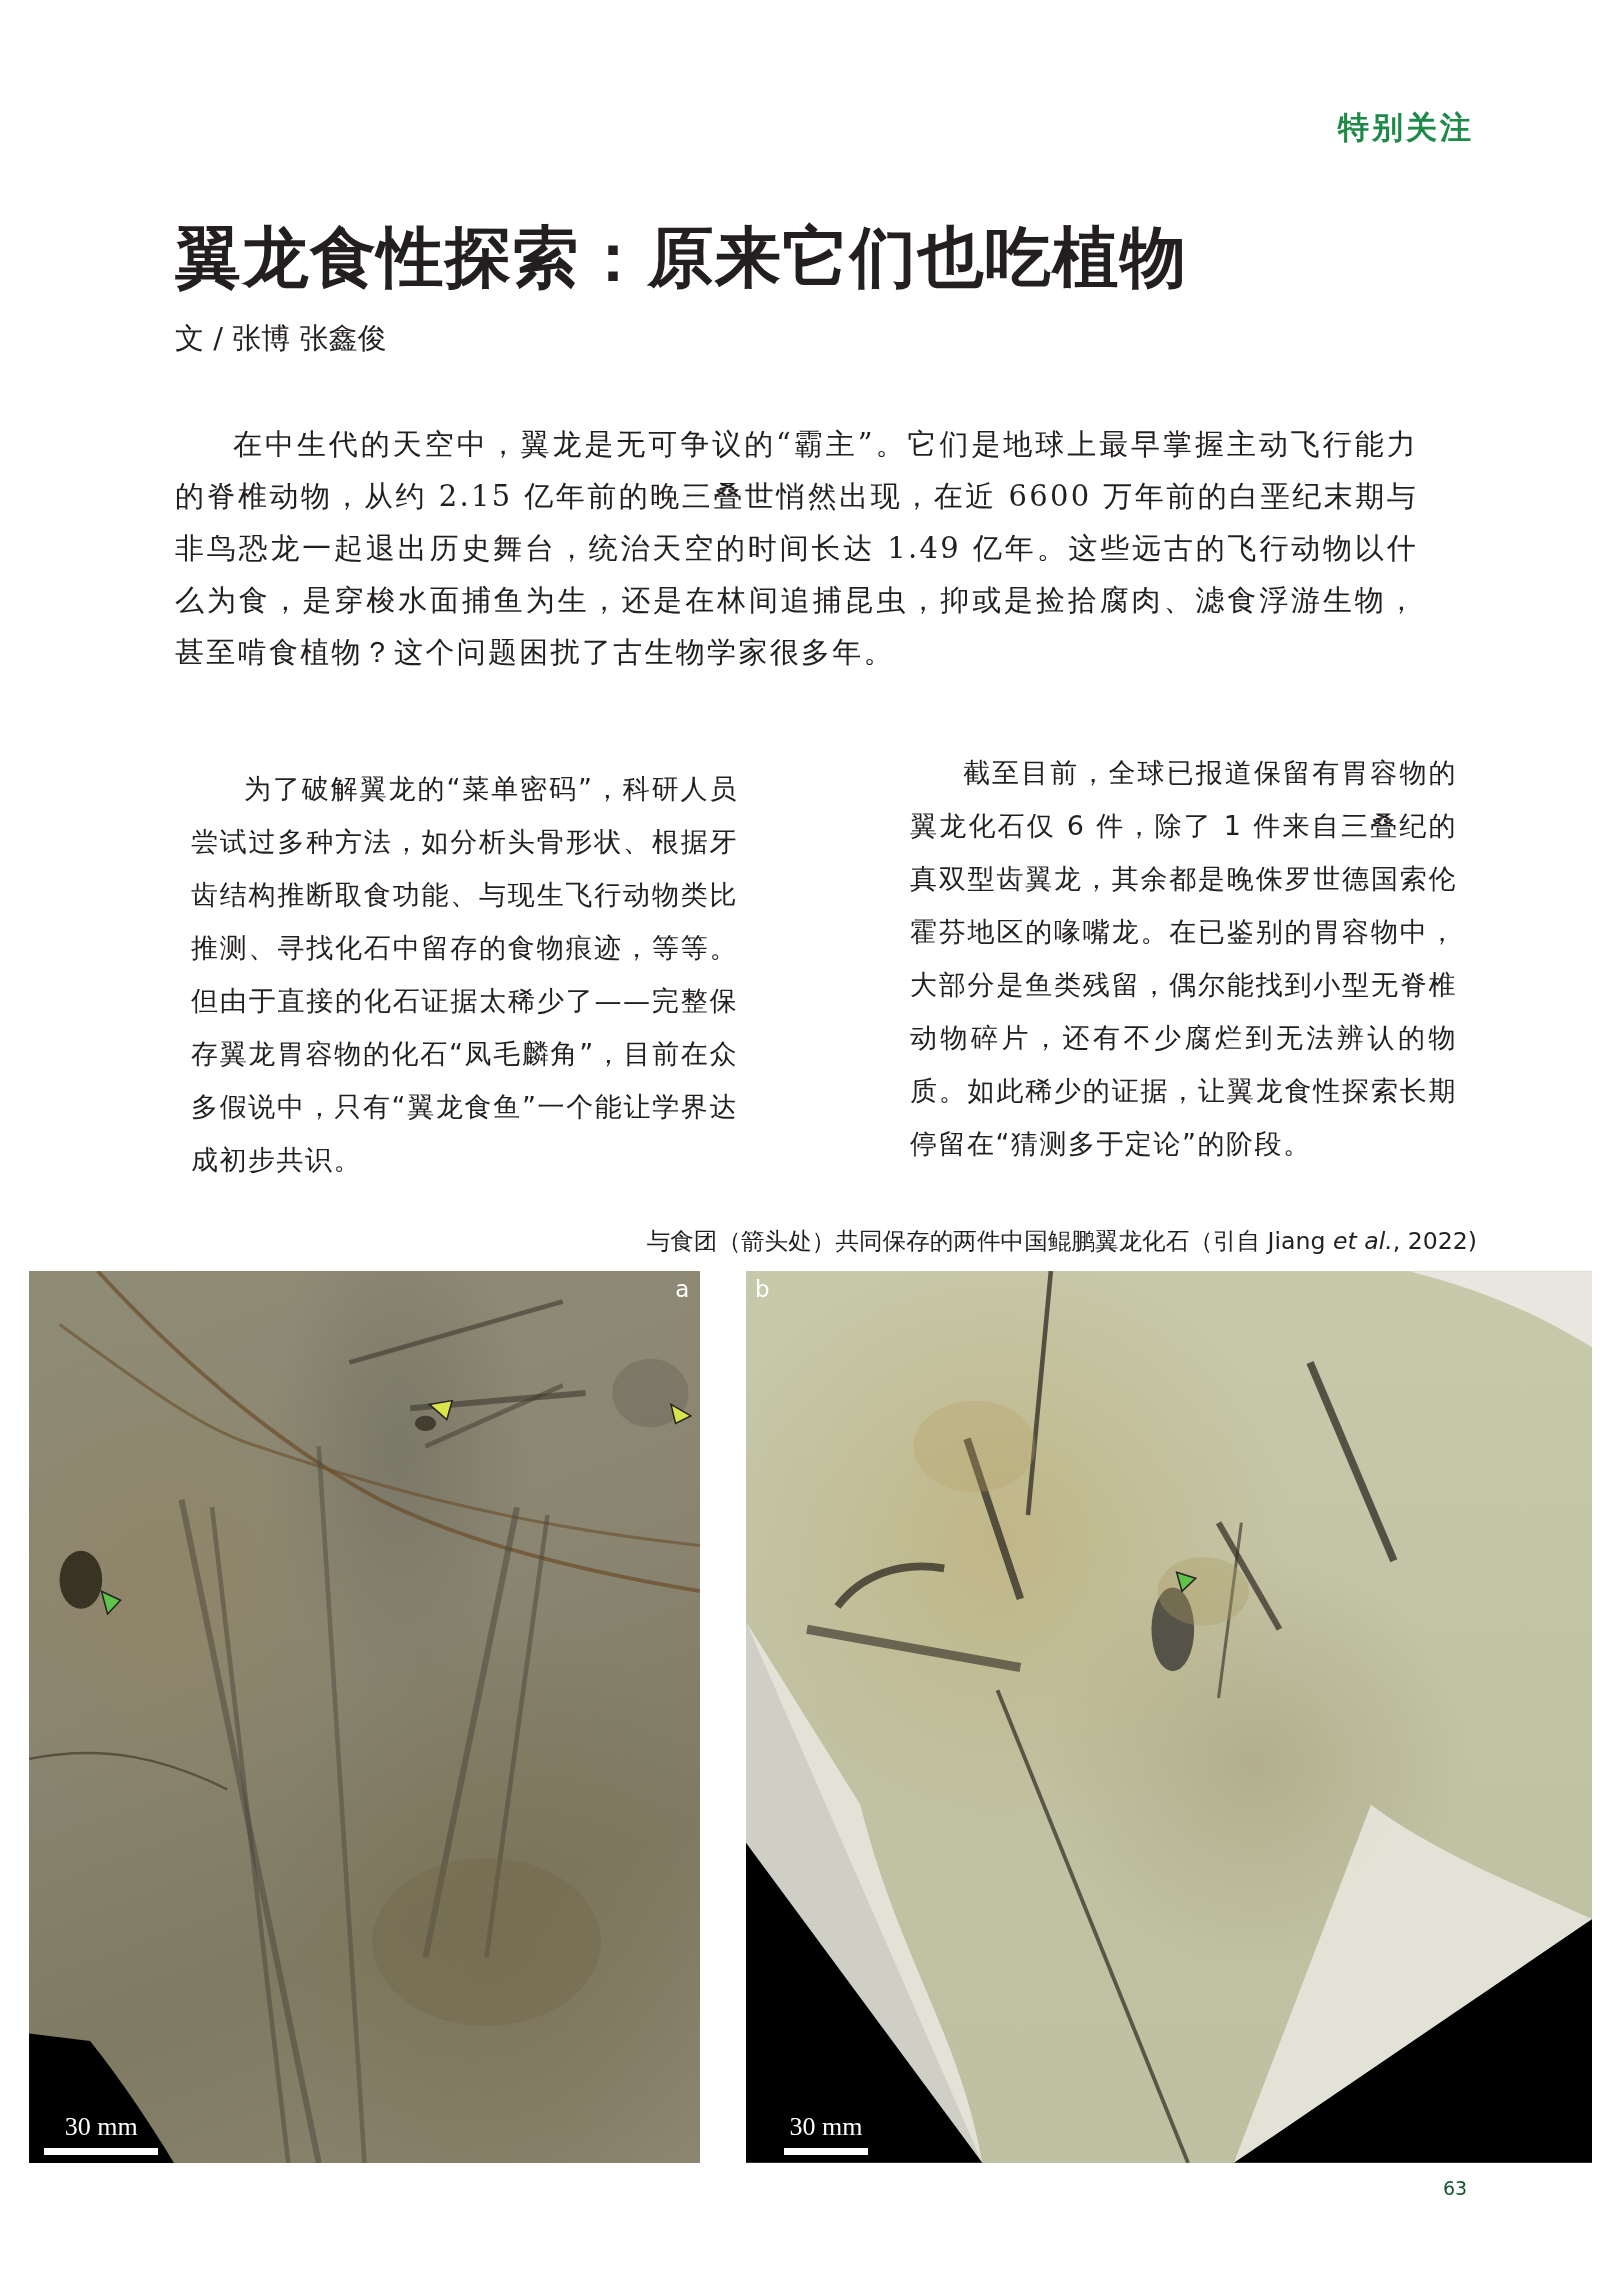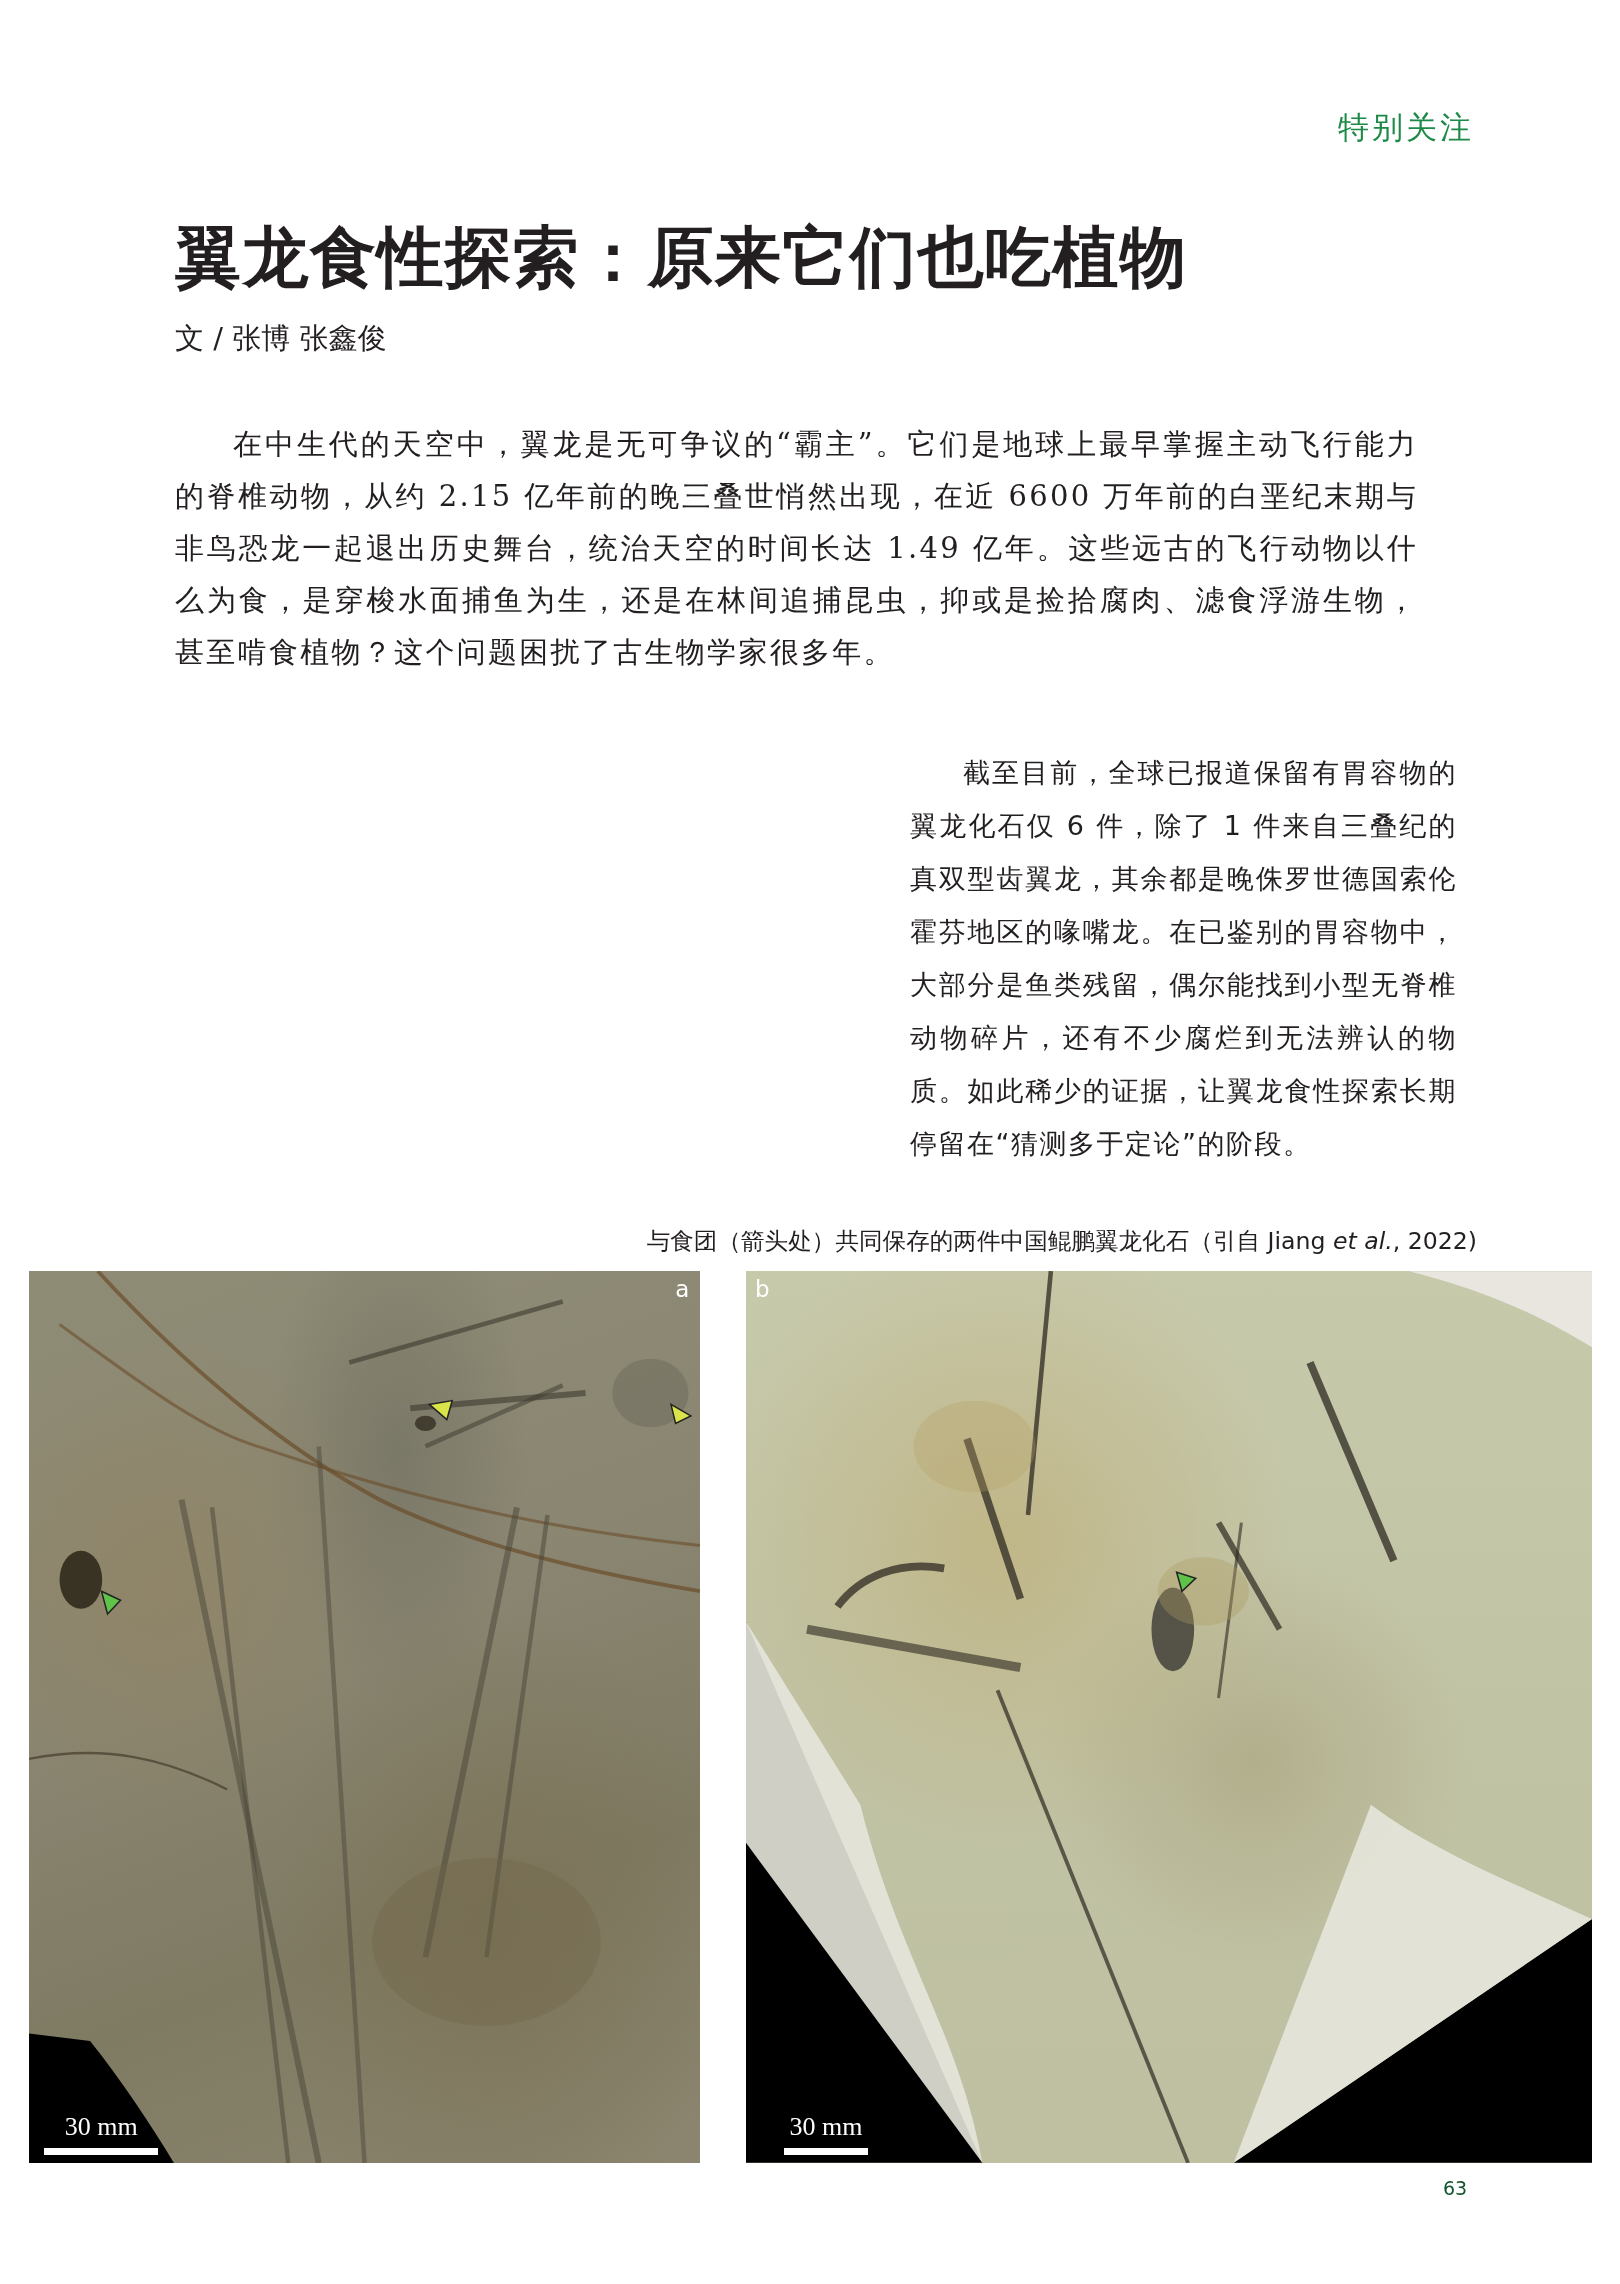--- a/index.html
+++ b/index.html
@@ -1,19 +1,19 @@
 <!DOCTYPE html>
 <html style="font-size:12.2px"><head>
 <meta charset="utf-8">
 <style>
   html, body { margin: 0; padding: 0; background: #ffffff; }
   body { width: 1620px; height: 2284px; position: relative; overflow: hidden;
          font-family: "DejaVu Serif", "Liberation Serif", serif; color: #231f20; }
   .section-tag { position: absolute; left: 1338px; top: 107px; font-family: "DejaVu Sans", sans-serif;
-                 font-size: 31px; font-weight: normal; color: #1e8a47; letter-spacing: 3px; }
+                 font-size: 31px; font-weight: bold; color: #1e8a47; letter-spacing: 3px; }
   .title { position: absolute; left: 175px; top: 213px; margin: 0; font-family: "DejaVu Sans", sans-serif;
            font-weight: bold; font-size: 66px; letter-spacing: 1.5px; color: #231f20; white-space: nowrap; }
   .byline { position: absolute; left: 175px; top: 319px; font-family: "DejaVu Sans", sans-serif;
             font-size: 29px; color: #231f20; }
   .intro { position: absolute; left: 175px; top: 418px; width: 1243px; margin: 0;
            font-size: 29px; line-height: 52px; text-indent: 58px; letter-spacing: 2.3px; text-align: justify; }
   .col { position: absolute; top: 746px; width: 579px; }
   .col-left { left: 175px; }
   .col-right { left: 894px; }
   .subhead { font-size: 27.4px; font-weight: bold; color: #1e8a47; margin: 0 0 9.1px 0; line-height: 37px; }
@@ -48,20 +48,21 @@
 
 <div class="section-tag">特别关注</div>
 
 <h1 class="title">翼龙食性探索：原来它们也吃植物</h1>
 
 <div class="byline">文 / 张博 张鑫俊</div>
 
 <p class="intro">在中生代的天空中，翼龙是无可争议的“霸主”。它们是地球上最早掌握主动飞行能力的脊椎动物，从约 2.15 亿年前的晚三叠世悄然出现，在近 6600 万年前的白垩纪末期与非鸟恐龙一起退出历史舞台，统治天空的时间长达 1.49 亿年。这些远古的飞行动物以什么为食，是穿梭水面捕鱼为生，还是在林间追捕昆虫，抑或是捡拾腐肉、滤食浮游生物，甚至啃食植物？这个问题困扰了古生物学家很多年。</p>
 
 <div class="col col-left">
+  <p>为了破解翼龙的“菜单密码”，科研人员尝试过多种方法，如分析头骨形状、根据牙齿结构推断取食功能、与现生飞行动物类比推测、寻找化石中留存的食物痕迹，等等。但由于直接的化石证据太稀少了——完整保存翼龙胃容物的化石“凤毛麟角”，目前在众多假说中，只有“翼龙食鱼”一个能让学界达成初步共识。</p>
 </div>
 
 <div class="col col-right">
   <p>截至目前，全球已报道保留有胃容物的翼龙化石仅 6 件，除了 1 件来自三叠纪的真双型齿翼龙，其余都是晚侏罗世德国索伦霍芬地区的喙嘴龙。在已鉴别的胃容物中，大部分是鱼类残留，偶尔能找到小型无脊椎动物碎片，还有不少腐烂到无法辨认的物质。如此稀少的证据，让翼龙食性探索长期停留在“猜测多于定论”的阶段。</p>
 </div>
 
 <div class="caption">
   <span>与食团（箭头处）共同保存的两件中国鲲鹏翼龙化石（引自 Jiang </span><span class="it">et al.</span><span>, 2022)</span>
 </div>
 

